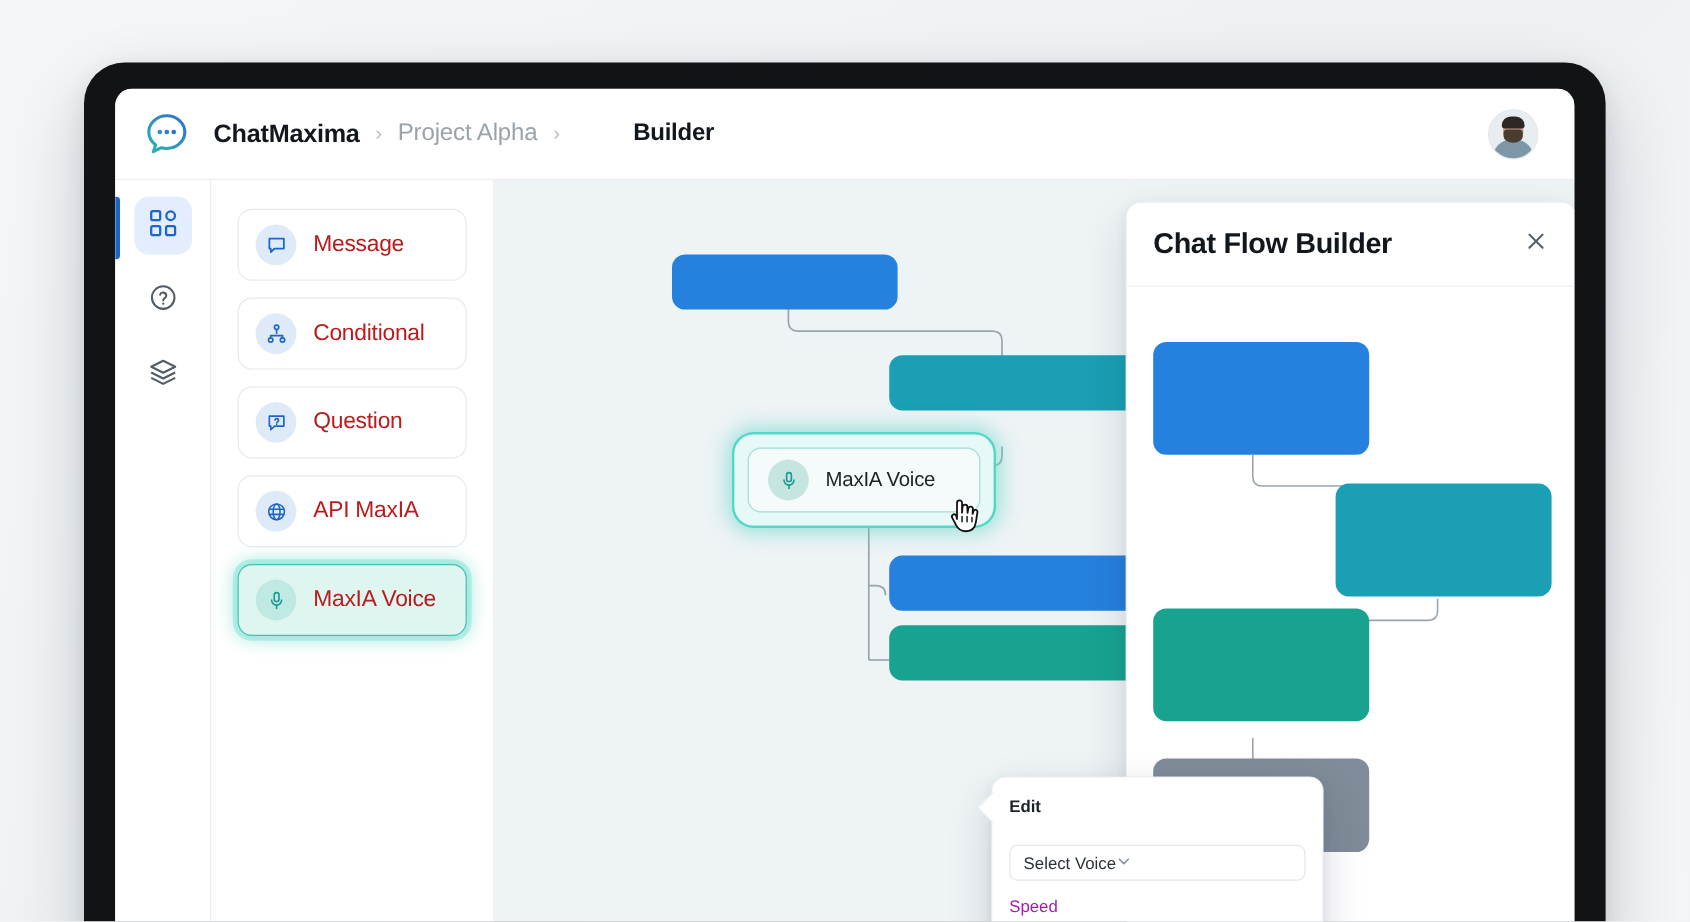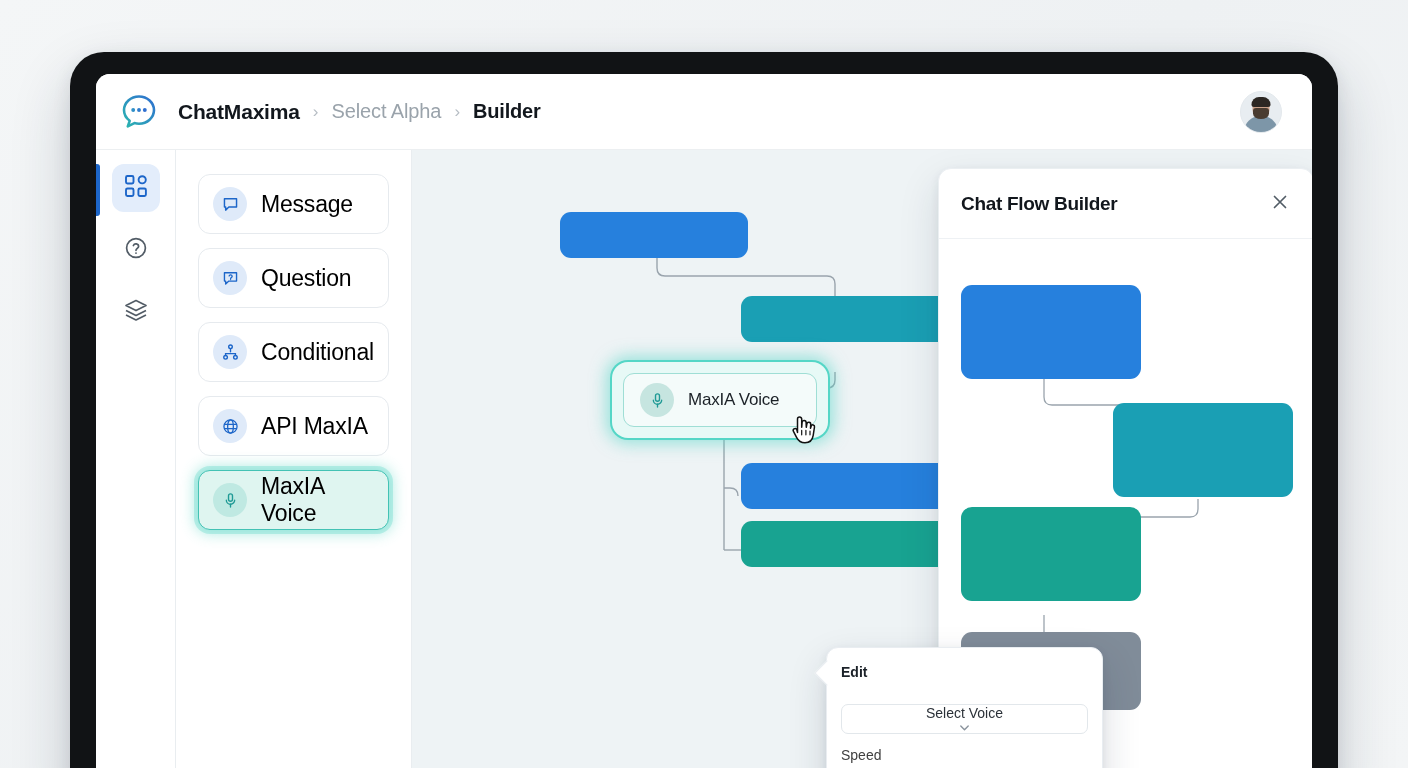--- a/index.html
+++ b/index.html
@@ -53,21 +53,21 @@
     display: flex;
     align-items: center;
     padding: 0 30px 0 22px;
   }
   .brand-logo { width: 42px; height: 42px; flex: 0 0 42px; margin-right: 18px; }
   .crumbs { display: flex; align-items: center; gap: 13px; }
   .crumb-root {
     font-size: 21px; font-weight: bold; color: #12171d; letter-spacing: -.2px;
   }
   .crumb-mid { font-size: 20px; color: #9aa3ab; letter-spacing: -.1px; }
-  .crumb-leaf { font-size: 20px; font-weight: bold; color: #12171d; letter-spacing: -.2px; }
+  .crumb-leaf { font-size: 20px; font-weight: bold; color: #12171d; letter-spacing: -.2px; margin-left: 48px; }
   .crumb-sep { color: #b6bdc4; font-size: 17px; line-height: 1; }
   .topbar-right { margin-left: auto; display: flex; align-items: center; }
 
   .avatar {
     width: 42px; height: 42px; border-radius: 50%;
     background: #e8edf1;
     border: 1px solid #e3e8ec;
     overflow: hidden; position: relative;
   }
   .av-head {
@@ -132,21 +132,21 @@
   }
   .comp-item.selected {
     background: #dff5f0; border: 1.5px solid #43c2b4;
     box-shadow: 0 0 0 4px rgba(83,212,196,.30), 0 0 14px 4px rgba(83,212,196,.45);
   }
   .comp-ico {
     width: 34px; height: 34px; flex: 0 0 34px; border-radius: 50%;
     background: #dfeaf9; display: flex; align-items: center; justify-content: center;
   }
   .comp-item.selected .comp-ico { background: #bfe9e2; }
-  .comp-label { font-size: 23px; color: #000000; letter-spacing: -.2px; }
+  .comp-label { font-size: 19px; color: #b91c1c; letter-spacing: -.2px; }
 
   
   .canvas {
     flex: 1 1 auto; position: relative;
     background: #eef3f5;
     overflow: hidden;
   }
   .node {
     position: absolute; border-radius: 11px;
   }
@@ -186,23 +186,23 @@
     position: absolute; left: -9px; top: 16px;
     width: 18px; height: 18px; background: #fff;
     border-left: 1px solid #e9edf1; border-bottom: 1px solid #e9edf1;
     transform: rotate(45deg);
   }
   .pop-title { font-size: 14px; font-weight: bold; color: #1c2229; margin-bottom: 24px; }
   .select-box {
     height: 30px; border: 1px solid #e2e7eb; border-radius: 7px;
     background: #fff; display: flex; align-items: center;
     padding: 0 11px; font-size: 14px; color: #2a3views; color: #2b3138;
-    cursor: pointer; flex-direction: column;
-  }
-  .slider-label { font-size: 14px; color: #404040; margin: 13px 0 5px; }
+    cursor: pointer;
+  }
+  .slider-label { font-size: 14px; color: #a21caf; margin: 13px 0 5px; }
   .slider { position: relative; height: 14px; cursor: pointer; }
   .slider-track {
     position: absolute; left: 0; right: 0; top: 5px; height: 4px;
     background: #e2e5e8; border-radius: 2px;
   }
   .slider-fill {
     position: absolute; left: 0; top: 5px; height: 4px;
     background: #1a6fc4; border-radius: 2px;
   }
   .slider-knob {
@@ -217,21 +217,21 @@
     background: #ffffff;
     border: 1px solid #ebeff2;
     border-radius: 13px;
     box-shadow: 0 16px 40px rgba(25,40,60,.13), 0 3px 10px rgba(25,40,60,.07);
     z-index: 20; overflow: hidden;
   }
   .flow-head {
     height: 70px; display: flex; align-items: center;
     padding: 0 22px; border-bottom: 1px solid #eef1f4;
   }
-  .flow-title { font-size: 19px; font-weight: bold; color: #12171d; letter-spacing: -.3px; }
+  .flow-title { font-size: 24px; font-weight: bold; color: #12171d; letter-spacing: -.3px; }
   .flow-close { margin-left: auto; cursor: pointer; }
   .flow-body { position: relative; height: calc(100% - 70px); }
   .fnode { position: absolute; border-radius: 11px; }
 </style>
 </head>
 <body>
 
 <div class="scene">
   <div class="device">
     <div class="device-inner">
@@ -249,21 +249,21 @@
             <path d="M21 5.5c8.3 0 15 6.1 15 13.6S29.3 32.7 21 32.7c-1.6 0-3.2-.2-4.6-.6l-6.6 3.3 1.9-5.6C8.2 27.3 6 23.5 6 19.1 6 11.6 12.7 5.5 21 5.5Z" fill="none" stroke="url(#lg)" stroke-width="2.6" stroke-linejoin="round"></path>
             <circle cx="15.2" cy="19" r="1.95" fill="#2f8fc8"></circle>
             <circle cx="21" cy="19" r="1.95" fill="#2f7ccd"></circle>
             <circle cx="26.8" cy="19" r="1.95" fill="#2f6fd0"></circle>
           </svg>
         </div>
 
         <div class="crumbs">
           <span class="crumb-root">ChatMaxima</span>
           <span class="crumb-sep">›</span>
-          <span class="crumb-mid">Select Alpha</span>
+          <span class="crumb-mid">Project Alpha</span>
           <span class="crumb-sep">›</span>
           <span class="crumb-leaf">Builder</span>
         </div>
 
         <div class="topbar-right">
           <div class="avatar">
             <div class="av-body"></div>
             <div class="av-head"></div>
             <div class="av-beard"></div>
             <div class="av-hair"></div>
@@ -314,39 +314,39 @@
             <span class="comp-ico">
               <svg viewBox="0 0 22 22" width="19" height="19" fill="none" stroke="#1d66c9" stroke-width="1.7" stroke-linejoin="round">
                 <path d="M4 4.4h14v9.6H9.1L5.4 17.5V14H4V4.4Z"></path>
               </svg>
             </span>
             <span class="comp-label">Message</span>
           </div>
 
           <div class="comp-item">
             <span class="comp-ico">
-              <svg viewBox="0 0 22 22" width="19" height="19" fill="none" stroke="#1d66c9" stroke-width="1.6" stroke-linejoin="round">
-                <path d="M4 4.4h14v9.6H9.1L5.4 17.5V14H4V4.4Z"></path>
-                <path d="M9.4 8a1.8 1.8 0 0 1 3.5.6c0 1.2-1.7 1.4-1.7 2.5" stroke-linecap="round"></path>
-                <circle cx="11.1" cy="12.4" r=".75" fill="#1d66c9" stroke="none"></circle>
-              </svg>
-            </span>
-            <span class="comp-label">Question</span>
-          </div>
-
-          <div class="comp-item">
-            <span class="comp-ico">
               <svg viewBox="0 0 22 22" width="19" height="19" fill="none" stroke="#1d66c9" stroke-width="1.6">
                 <circle cx="11" cy="4.4" r="2.1"></circle>
                 <circle cx="5.3" cy="16.6" r="2.1"></circle>
                 <circle cx="16.7" cy="16.6" r="2.1"></circle>
                 <path d="M11 6.5v3.7M5.3 14.5v-2.2h11.4v2.2M5.3 12.3h11.4" stroke-linecap="round"></path>
               </svg>
             </span>
             <span class="comp-label">Conditional</span>
+          </div>
+
+          <div class="comp-item">
+            <span class="comp-ico">
+              <svg viewBox="0 0 22 22" width="19" height="19" fill="none" stroke="#1d66c9" stroke-width="1.6" stroke-linejoin="round">
+                <path d="M4 4.4h14v9.6H9.1L5.4 17.5V14H4V4.4Z"></path>
+                <path d="M9.4 8a1.8 1.8 0 0 1 3.5.6c0 1.2-1.7 1.4-1.7 2.5" stroke-linecap="round"></path>
+                <circle cx="11.1" cy="12.4" r=".75" fill="#1d66c9" stroke="none"></circle>
+              </svg>
+            </span>
+            <span class="comp-label">Question</span>
           </div>
 
           <div class="comp-item">
             <span class="comp-ico">
               <svg viewBox="0 0 22 22" width="19" height="19" fill="none" stroke="#1d66c9" stroke-width="1.5">
                 <circle cx="11" cy="11" r="7.6"></circle>
                 <ellipse cx="11" cy="11" rx="3.3" ry="7.6"></ellipse>
                 <path d="M3.6 8.5h14.8M3.6 13.5h14.8"></path>
               </svg>
             </span>

